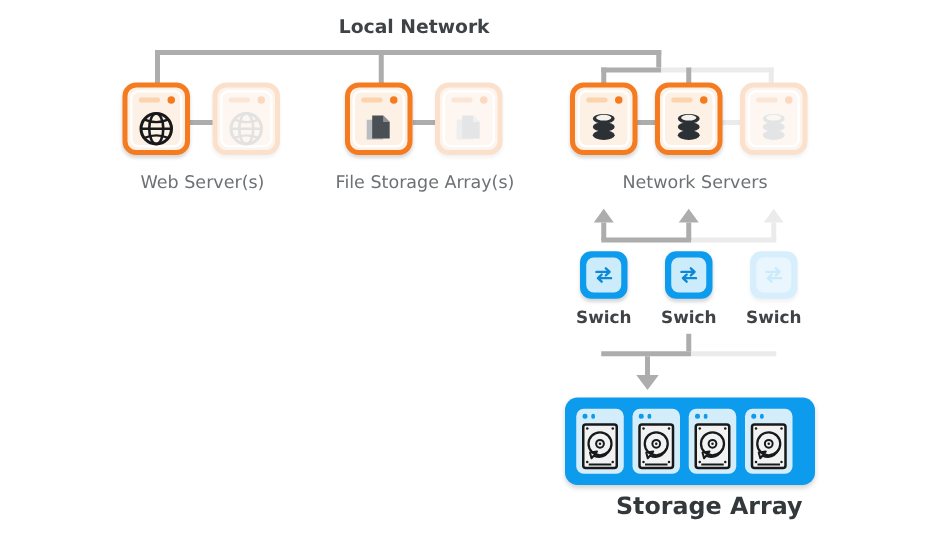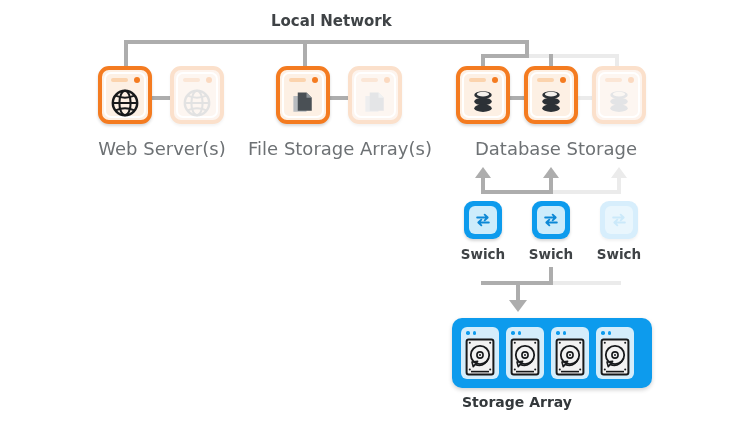--- a/index.html
+++ b/index.html
@@ -12,32 +12,32 @@
   #stage{position:relative;width:750px;height:430px;}
 
   
   .title{
     position:absolute;
     font-size:15px;font-weight:bold;color:#3f4346;
     white-space:nowrap;
   }
   .grp-label{
     position:absolute;
-    font-size:18px;color:#6d7174;
+    font-size:14px;color:#6d7174;
     white-space:nowrap;text-align:center;
   }
   .sw-label{
     position:absolute;
     font-size:13.5px;font-weight:bold;color:#3f4346;
     white-space:nowrap;text-align:center;
   }
   .sa-label{
     position:absolute;
-    font-size:14px;font-weight:bold;color:#33383b;
-    white-space:nowrap;text-align:left;
+    font-size:19px;font-weight:bold;color:#33383b;
+    white-space:nowrap;text-align:right;
   }
 
   
   .ln{position:absolute;background:#adadad;}
   .ln.faded{background:#ebebeb;}
   .arw{position:absolute;width:0;height:0;}
   .arw.up{
     border-left:8px solid transparent;
     border-right:8px solid transparent;
     border-bottom:11px solid #adadad;
@@ -244,21 +244,21 @@
     <div class="glyph">
       <svg width="28" height="28" viewBox="0 0 32 32">
         <ellipse cx="16" cy="8" rx="10" ry="4.4" fill="#e3e4e6"></ellipse>
         <ellipse cx="16" cy="15.5" rx="10" ry="4.4" fill="#e3e4e6"></ellipse>
         <ellipse cx="16" cy="23" rx="10" ry="4.4" fill="#e3e4e6"></ellipse>
         <ellipse cx="16" cy="7" rx="7" ry="2.6" fill="#fbf7f3"></ellipse>
       </svg>
     </div>
   </div>
 
-  <div class="grp-label" style="left:462px;top:138px;width:188px;">Database Storage</div>
+  <div class="grp-label" style="left:462px;top:138px;width:188px;">Network Servers</div>
 
   <div class="ln" style="left:481px;top:190px;width:72px;height:4px;"></div>
   <div class="ln faded" style="left:553px;top:190px;width:68px;height:4px;"></div>
 
   <div class="ln" style="left:481px;top:178px;width:4px;height:14px;"></div>
   <div class="arw up" style="left:475px;top:167px;"></div>
 
   <div class="ln" style="left:549px;top:178px;width:4px;height:14px;"></div>
   <div class="arw up" style="left:543px;top:167px;"></div>
 

